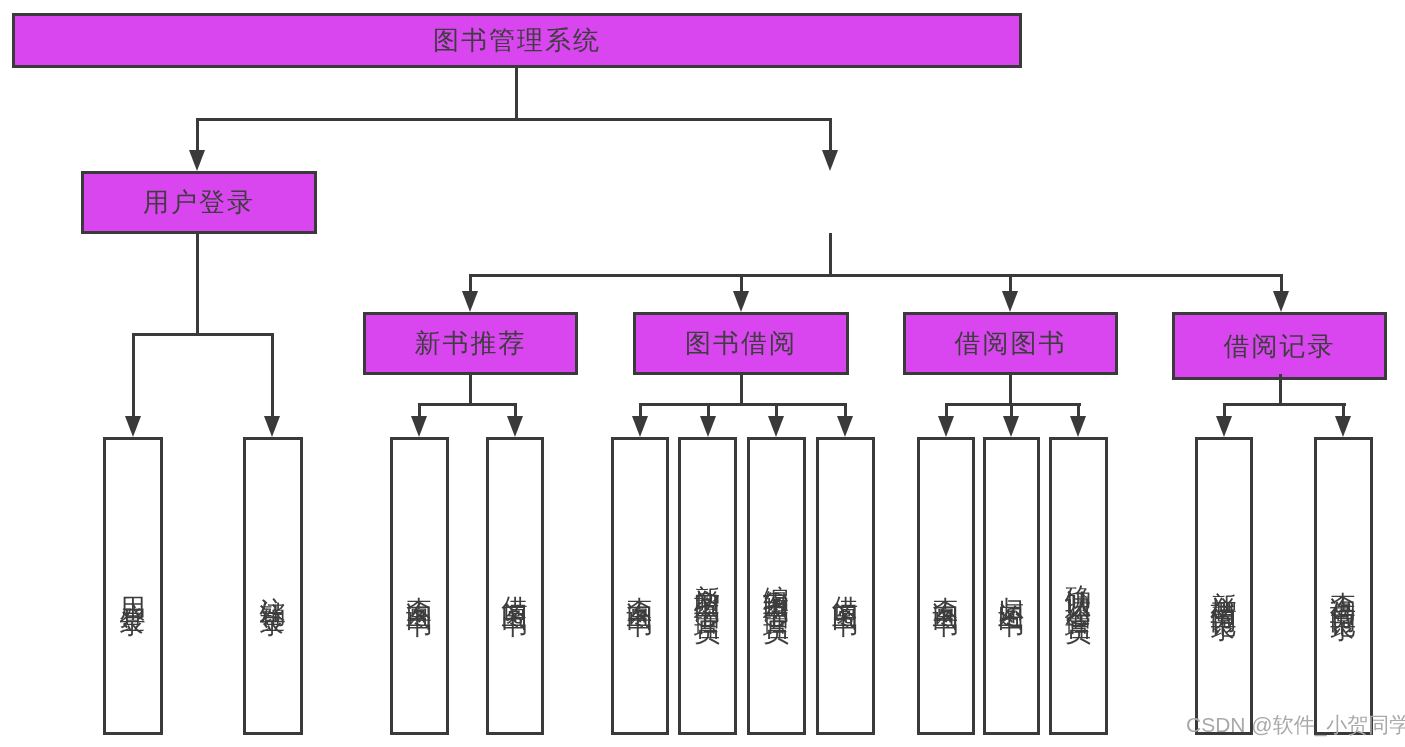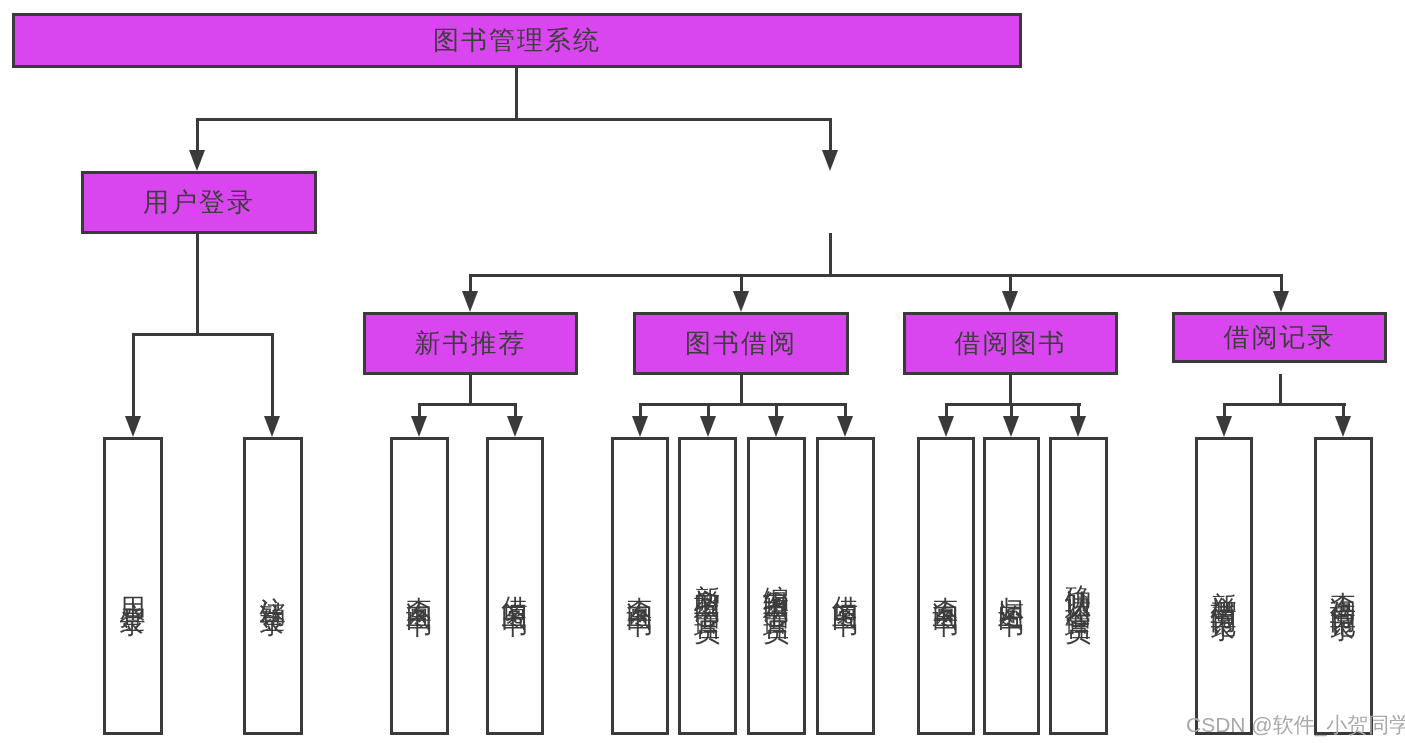--- a/index.html
+++ b/index.html
@@ -101,21 +101,21 @@
 
   <div class="hbox" style="left:363px;top:312px;width:215px;height:63px">
     <span>新书推荐</span>
   </div>
   <div class="hbox" style="left:633px;top:312px;width:216px;height:63px">
     <span>图书借阅</span>
   </div>
   <div class="hbox" style="left:903px;top:312px;width:215px;height:63px">
     <span>借阅图书</span>
   </div>
-  <div class="hbox" style="left:1172px;top:312px;width:215px;height:51px">
+  <div class="hbox" style="left:1172px;top:312px;width:215px;height:68px">
     <span>借阅记录</span>
   </div>
 
   <div class="line v" style="left:469px;top:374px;height:31px"></div>
   <div class="line h" style="left:418px;top:403px;width:99px"></div>
   <div class="line v" style="left:418px;top:403px;height:18px"></div>
   <div class="arrow" style="left:411px;top:416px"></div>
   <div class="line v" style="left:514px;top:403px;height:18px"></div>
   <div class="arrow" style="left:507px;top:416px"></div>
 

